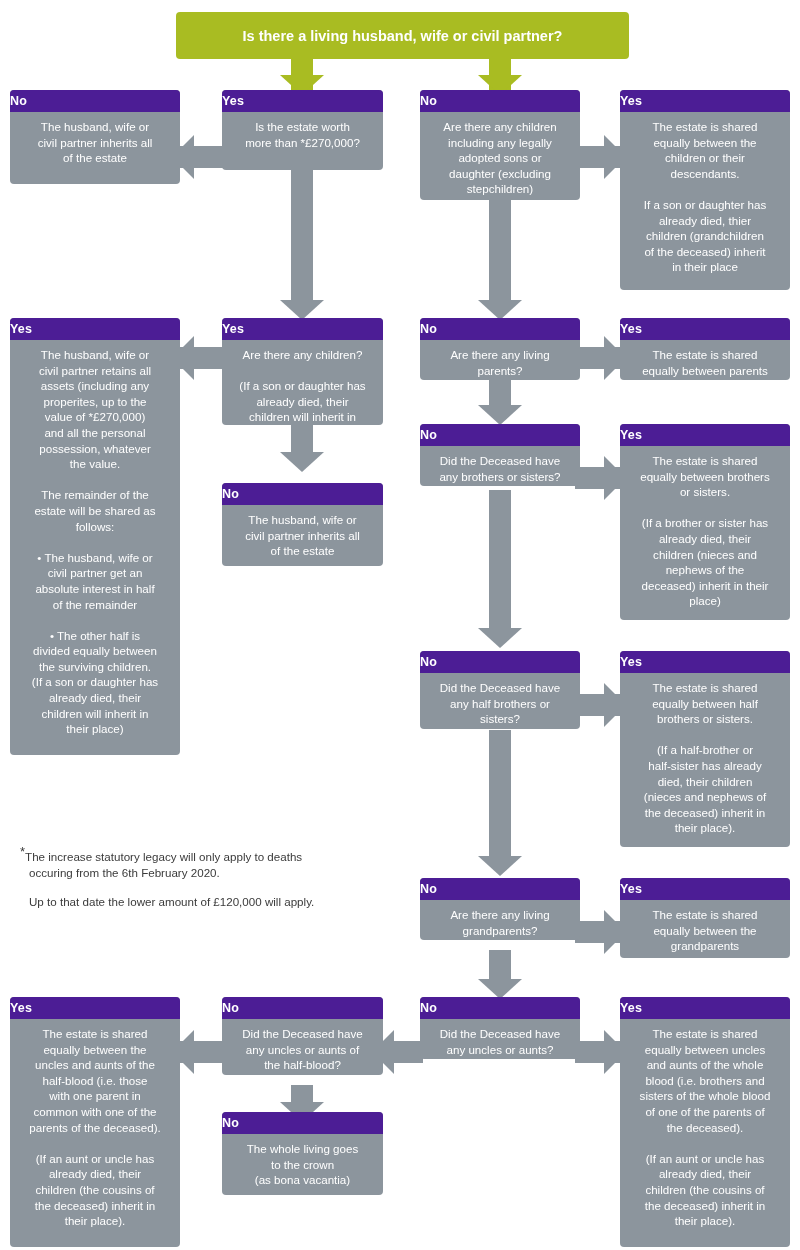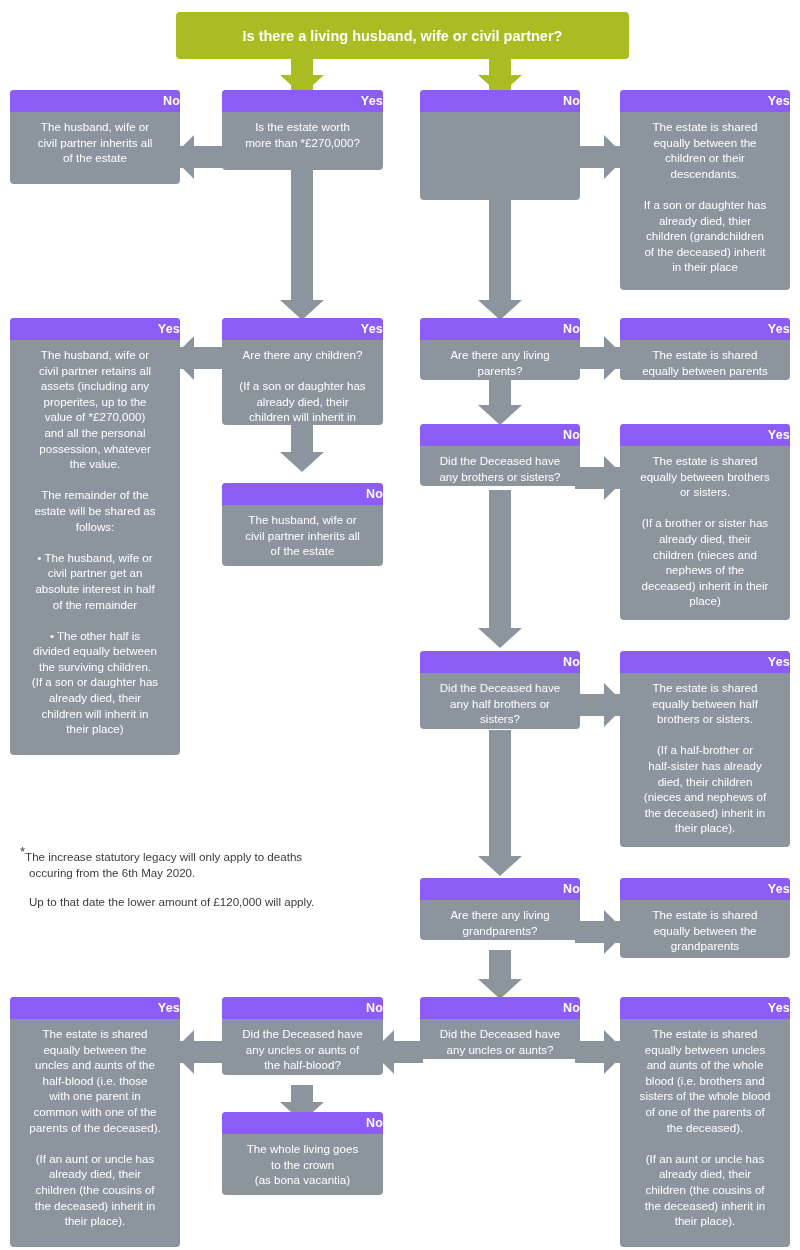--- a/index.html
+++ b/index.html
@@ -23,27 +23,27 @@
   
   .node {
     position: absolute;
     box-sizing: border-box;
     border-radius: 4px;
     overflow: hidden;
     background: #8c959d;
     z-index: 3;
   }
   .node > .head {
-    background: #8b5cf6;
+    background: #4c1d95;
     color: #ffffff;
     font-weight: bold;
     font-size: 12.5px;
     line-height: 22px;
     height: 22px;
-    text-align: right;
+    text-align: left;
     letter-spacing: 0.2px;
   }
   .node > .body {
     color: #ffffff;
     font-size: 11.6px;
     line-height: 15.6px;
     text-align: center;
     padding: 7px 8px 8px 8px;
     white-space: pre-line;
   }
@@ -198,20 +198,25 @@
   </div>
 
   <div class="node" style="left:222px; top:90px; width:161px; height:80px;">
     <div class="head">Yes</div>
     <div class="body">Is the estate worth
 more than *£270,000?</div>
   </div>
 
   <div class="node" style="left:420px; top:90px; width:160px; height:110px;">
     <div class="head">No</div>
+    <div class="body">Are there any children
+including any legally
+adopted sons or
+daughter (excluding
+stepchildren)</div>
   </div>
 
   <div class="node" style="left:620px; top:90px; width:170px; height:200px;">
     <div class="head">Yes</div>
     <div class="body">The estate is shared
 equally between the
 children or their
 descendants.
 
 If a son or daughter has
@@ -383,20 +388,20 @@
   <div class="node" style="left:222px; top:1112px; width:161px; height:83px;">
     <div class="head">No</div>
     <div class="body">The whole living goes
 to the crown
 (as bona vacantia)</div>
   </div>
 
   <div class="footnote" style="left:20px; top:812px; width:370px;margin-top:37px;">
     <p>
       <span class="star">*</span><span>The increase statutory legacy will only apply to deaths</span><br>
-      <span class="fn-indent">occuring from the 6th May 2020.</span>
+      <span class="fn-indent">occuring from the 6th February 2020.</span>
     </p>
     <p>
       <span class="fn-indent">Up to that date the lower amount of £120,000 will apply.</span>
     </p>
   </div>
 
 </div>
 
 </body></html>

